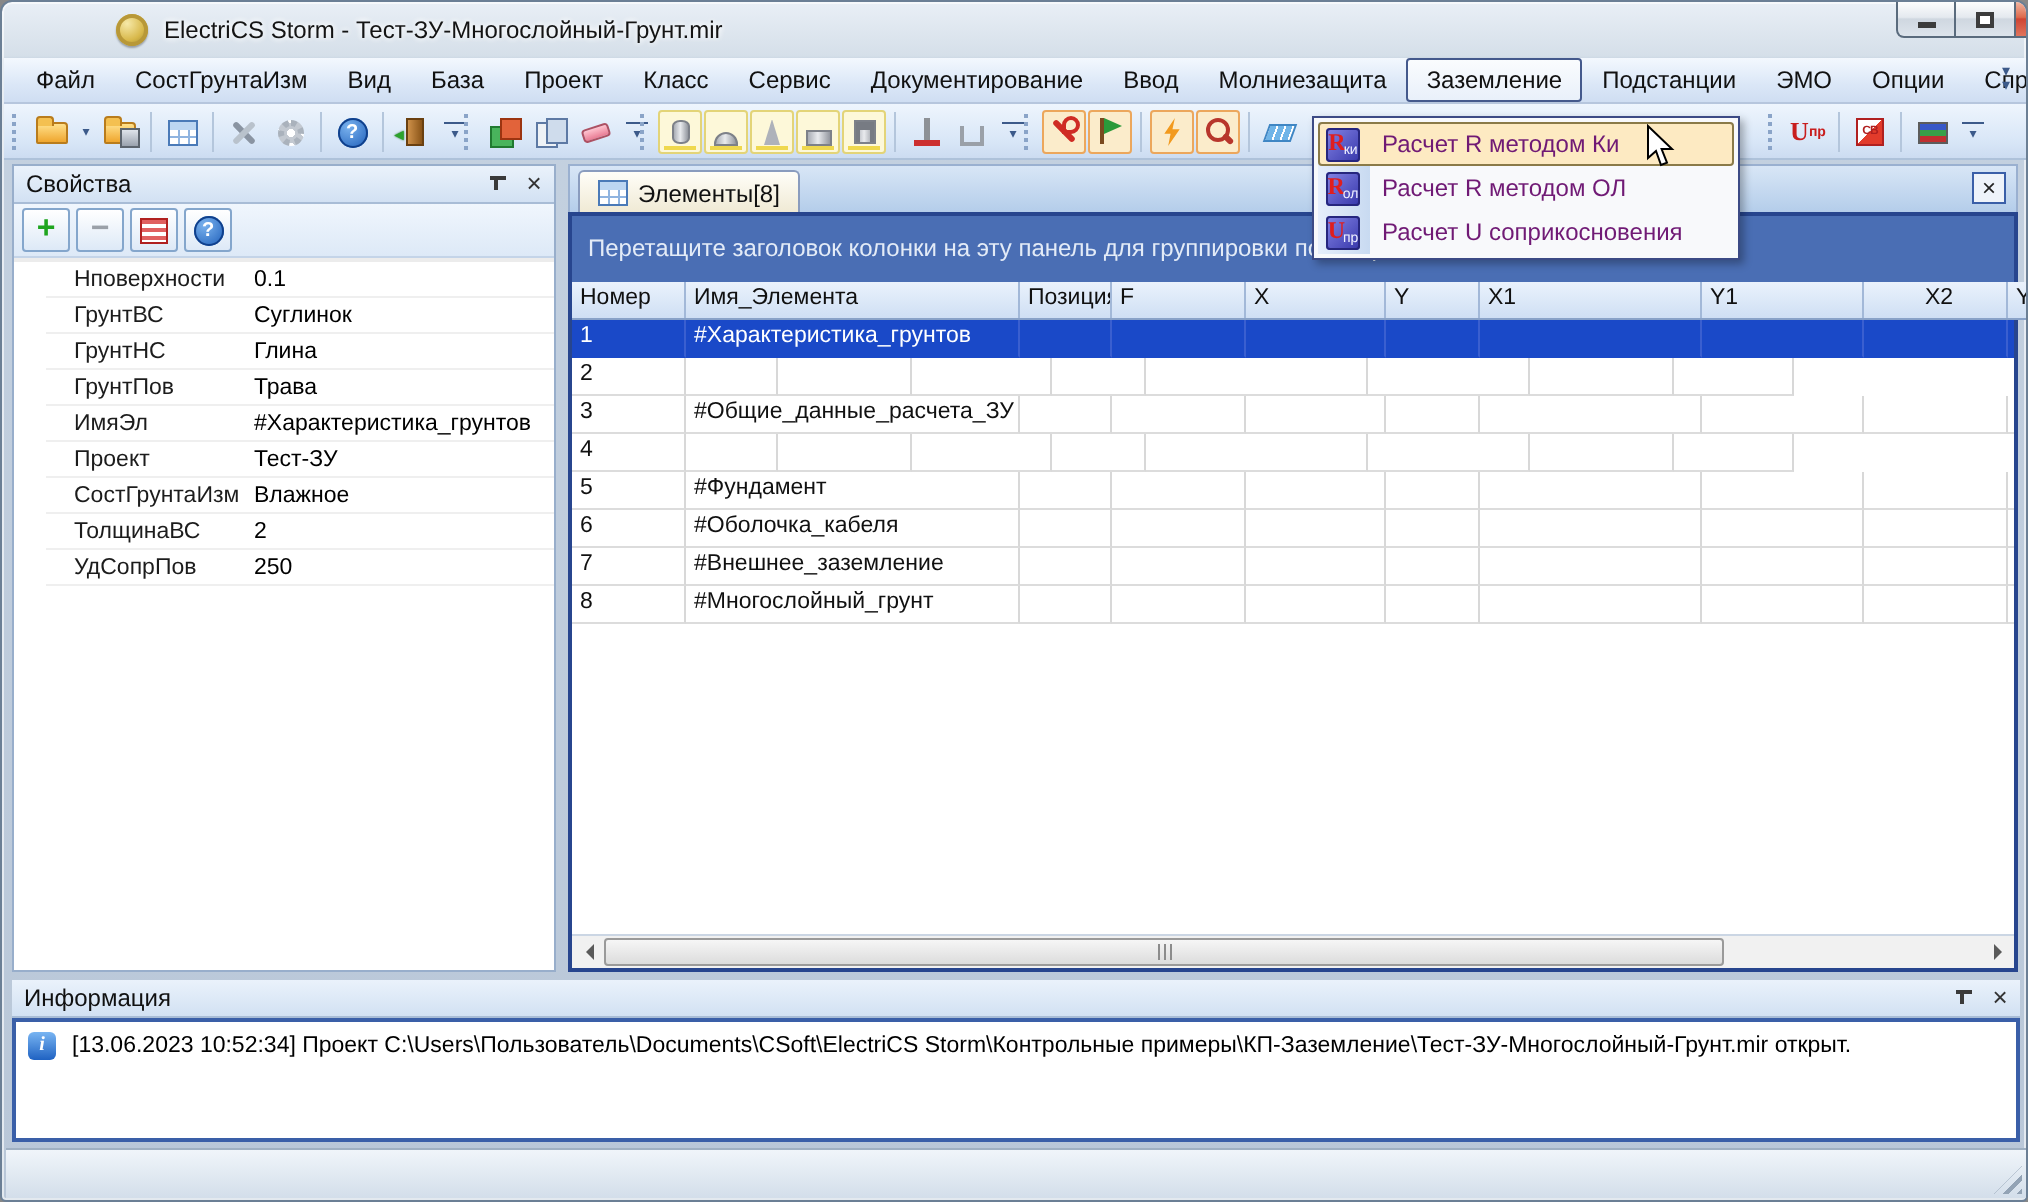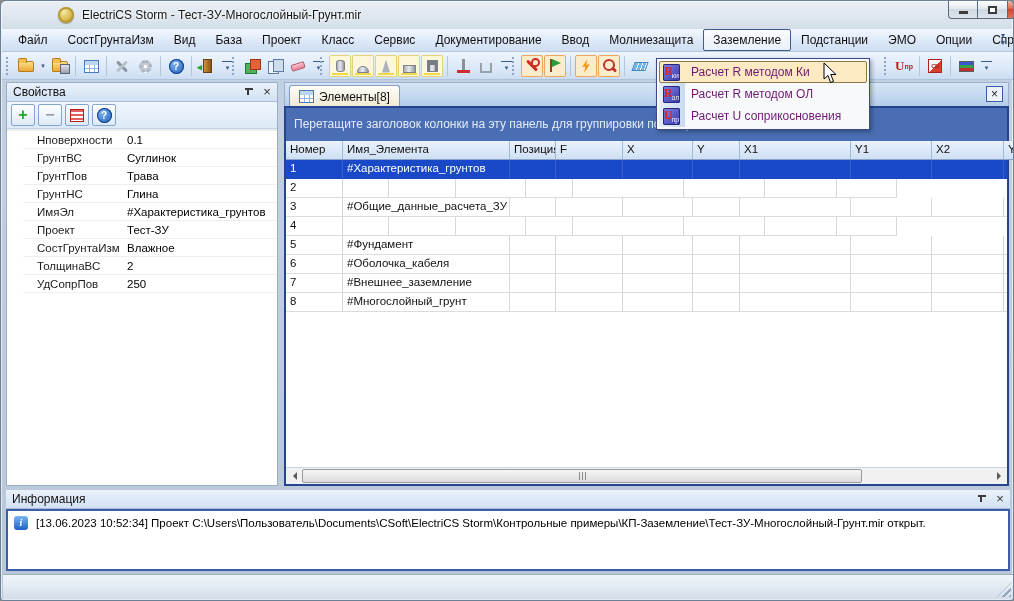--- a/index.html
+++ b/index.html
@@ -348,26 +348,26 @@
     <div class="prop-grid" id="prop-grid">
         <div class="prow">
           <span class="pname">Нповерхности</span>
           <span class="pval">0.1</span>
         </div>
         <div class="prow">
           <span class="pname">ГрунтВС</span>
           <span class="pval">Суглинок</span>
         </div>
         <div class="prow">
+          <span class="pname">ГрунтНС</span>
+          <span class="pval">Глина</span>
+        </div>
+        <div class="prow">
           <span class="pname">ГрунтПов</span>
           <span class="pval">Трава</span>
-        </div>
-        <div class="prow">
-          <span class="pname">ГрунтНС</span>
-          <span class="pval">Глина</span>
         </div>
         <div class="prow">
           <span class="pname">ИмяЭл</span>
           <span class="pval">#Характеристика_грунтов</span>
         </div>
         <div class="prow">
           <span class="pname">Проект</span>
           <span class="pval">Тест-ЗУ</span>
         </div>
         <div class="prow">
@@ -397,21 +397,21 @@
       <div class="grouppanel">Перетащите заголовок колонки на эту панель для группировки по выбранной колонке</div>
       <div class="hdr" id="grid-hdr">
           <span class="hcell" style="width: 57px;">Номер</span>
           <span class="hcell" style="width: 167px;">Имя_Элемента</span>
           <span class="hcell" style="width: 46px;">Позиция</span>
           <span class="hcell" style="width: 67px;">F</span>
           <span class="hcell" style="width: 70px;">X</span>
           <span class="hcell" style="width: 47px;">Y</span>
           <span class="hcell" style="width: 111px;">X1</span>
           <span class="hcell" style="width: 81px;">Y1</span>
-          <span class="hcell" style="width: 72px;">X2</span>
+          <span class="hcell" style="width: 72px; text-align: center;">X2</span>
           <span class="hcell" style="width: 60px;">Y</span>
         </div>
       <div class="rows" id="grid-rows">
           <div class="trow sel">
             <span class="tcell" style="width: 57px;">1</span>
             <span class="tcell" style="width: 167px;">#Характеристика_грунтов</span>
             <span class="tcell" style="width: 46px;"></span>
             <span class="tcell" style="width: 67px;"></span>
             <span class="tcell" style="width: 70px;"></span>
             <span class="tcell" style="width: 47px;"></span>

